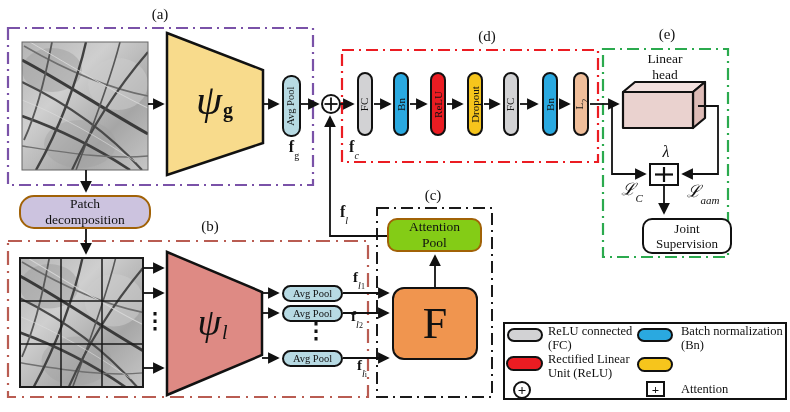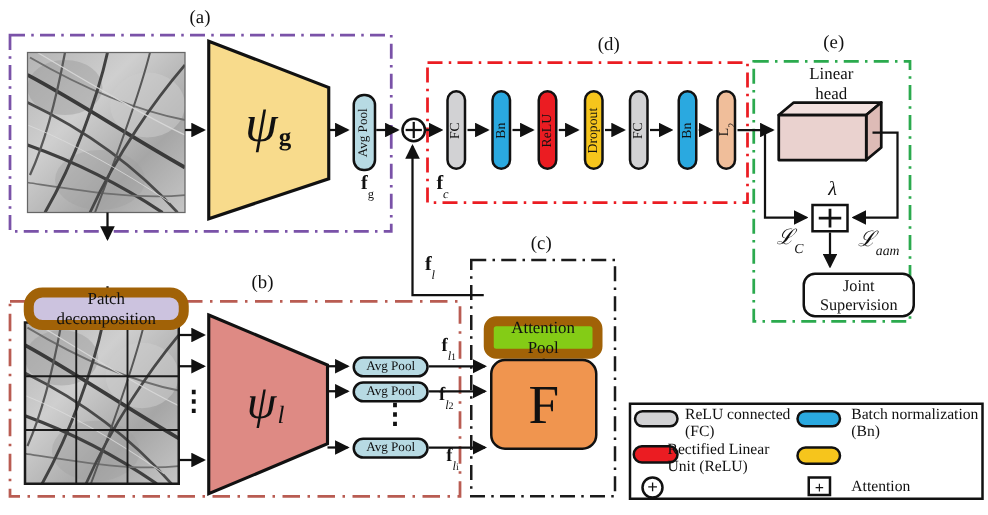--- a/index.html
+++ b/index.html
@@ -12,21 +12,21 @@
   .seclabel{font-size:15px;text-align:center;}
   .psi{display:flex;align-items:center;justify-content:center;}
   .psi-base{font-style:italic;font-size:42px;line-height:1;}
   .psi-base.small{font-size:38px;}
   .psi-sub{font-size:20px;font-weight:bold;line-height:1;position:relative;top:10px;left:1px;}
   .psi-sub.ital{font-style:italic;font-weight:normal;}
   .mlabel{font-size:16px;text-align:center;line-height:1;}
   .fbold{font-weight:bold;}
   .msub{font-size:10px;font-style:italic;position:relative;top:3px;line-height:1;}
   .msubsub{font-size:8px;font-style:normal;position:relative;top:3px;line-height:1;}
-  .pillbox{border:8px solid #a16207;border-radius:10px;display:flex;align-items:center;justify-content:center;box-sizing:border-box;margin-top:35px;}
+  .pillbox{border:2px solid #a16207;border-radius:10px;display:flex;align-items:center;justify-content:center;box-sizing:border-box;}
   .pill-vert{border:2px solid #111;border-radius:9px;display:flex;align-items:center;justify-content:center;box-sizing:border-box;}
   .vrot{transform:rotate(-90deg);white-space:nowrap;font-size:10.5px;line-height:1;}
   .vrot-d{transform:rotate(-90deg);white-space:nowrap;font-size:11px;line-height:1;}
   .vrot-d .msub{font-style:normal;font-size:8px;top:2px;}
   .smallbox-text{font-size:13.5px;text-align:center;line-height:1.18;}
   .avgpool-h{border:2px solid #111;border-radius:9px;display:flex;align-items:center;justify-content:center;box-sizing:border-box;font-size:10.5px;}
   .fusion{border:2.5px solid #111;border-radius:12px;display:flex;align-items:center;justify-content:center;box-sizing:border-box;font-size:44px;}
   .joint{border:2px solid #111;border-radius:10px;background:#fff;display:flex;align-items:center;justify-content:center;box-sizing:border-box;}
   .lambda{font-style:italic;font-size:16px;text-align:center;}
   .loss{font-size:17px;font-style:italic;text-align:center;line-height:1;}
@@ -246,21 +246,21 @@
   <div class="abs joint" style="left:642px;top:218px;width:90px;height:36px">
     <span class="smallbox-text" style="width:82px;font-size:13px">Joint Supervision</span>
   </div>
 
   <div class="abs legendbox" style="left:503px;top:322px;width:284px;height:78px"></div>
   <div class="abs lg-pill" style="left: 507px; top: 328px; width: 36px; height: 14px; background-color: rgb(210, 210, 212);" fill="#d2d2d4"></div>
   <div class="abs lg-text" style="left:548px;top:324px;width:90px">ReLU connected (FC)</div>
   <div class="abs lg-pill" style="left: 637px; top: 328px; width: 36px; height: 14px; background-color: rgb(42, 169, 224);" fill="#2aa9e0"></div>
   <div class="abs lg-text" style="left:681px;top:324px;width:106px">Batch normalization (Bn)</div>
   <div class="abs lg-pill" style="left: 506px; top: 356px; width: 37px; height: 15px; background-color: rgb(235, 28, 34);" fill="#eb1c22"></div>
-  <div class="abs lg-text" style="left:534px;top:352px;width:95px">Rectified Linear Unit (ReLU)</div>
+  <div class="abs lg-text" style="left:548px;top:352px;width:95px">Rectified Linear Unit (ReLU)</div>
   <div class="abs lg-pill" style="left: 637px; top: 357px; width: 36px; height: 15px; background-color: rgb(246, 197, 28);" fill="#f6c51c"></div>
   <div class="abs lg-circle" style="left:513px;top:381px">
     <span>+</span>
   </div>
   <div class="abs lg-square" style="left:646px;top:381px">
     <span>+</span>
   </div>
   <div class="abs lg-text" style="left:681px;top:382px;width:80px">Attention</div>
 
 </div>

